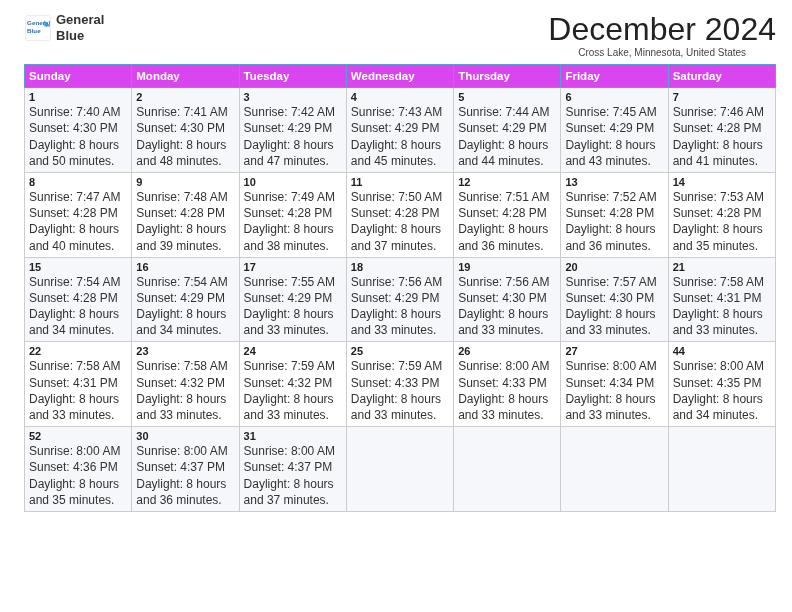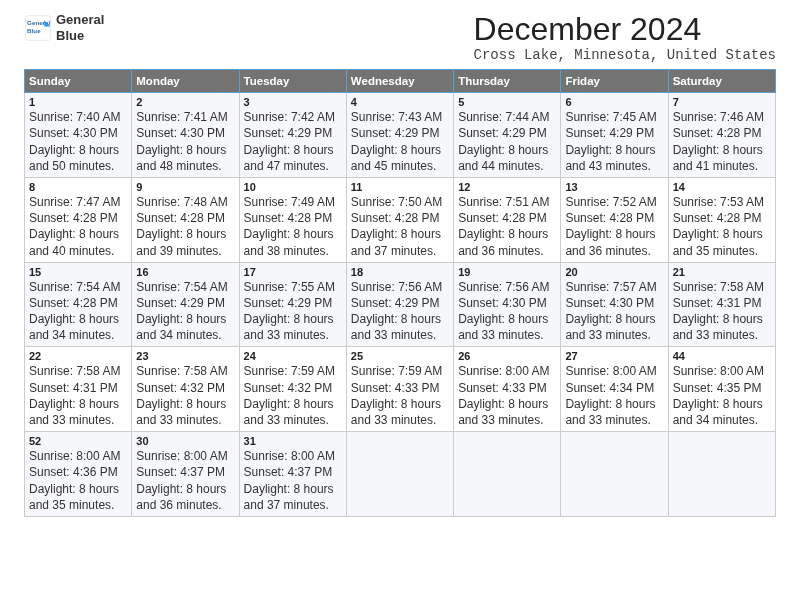--- a/index.html
+++ b/index.html
@@ -29,40 +29,39 @@
       font-size: 13px;
       font-weight: bold;
       color: #333;
       line-height: 1.2;
     }
     .logo-icon {
       width: 28px;
       height: 28px;
     }
     .title-area {
-      text-align: left;
+      text-align: center;
     }
     .month-title {
       font-size: 32px;
       font-weight: normal;
       color: #222;
       line-height: 1.1;
     }
     .location {
-      font-size: 14px;
+      font-size: 10px;
       color: #444;
-      font-family: Liberation Mono, monospace;
     }
     table {
       width: 100%;
       border-collapse: collapse;
       table-layout: fixed;
     }
     thead tr th {
-      background-color: #737373;
+      background-color: #d946ef;
       color: #fff;
       font-size: 11.5px;
       font-weight: bold;
       padding: 5px 4px;
       text-align: left;
       border: 1px solid #5a9fd4;
     }
     tbody tr td {
       border: 1px solid #ccc;
       vertical-align: top;

